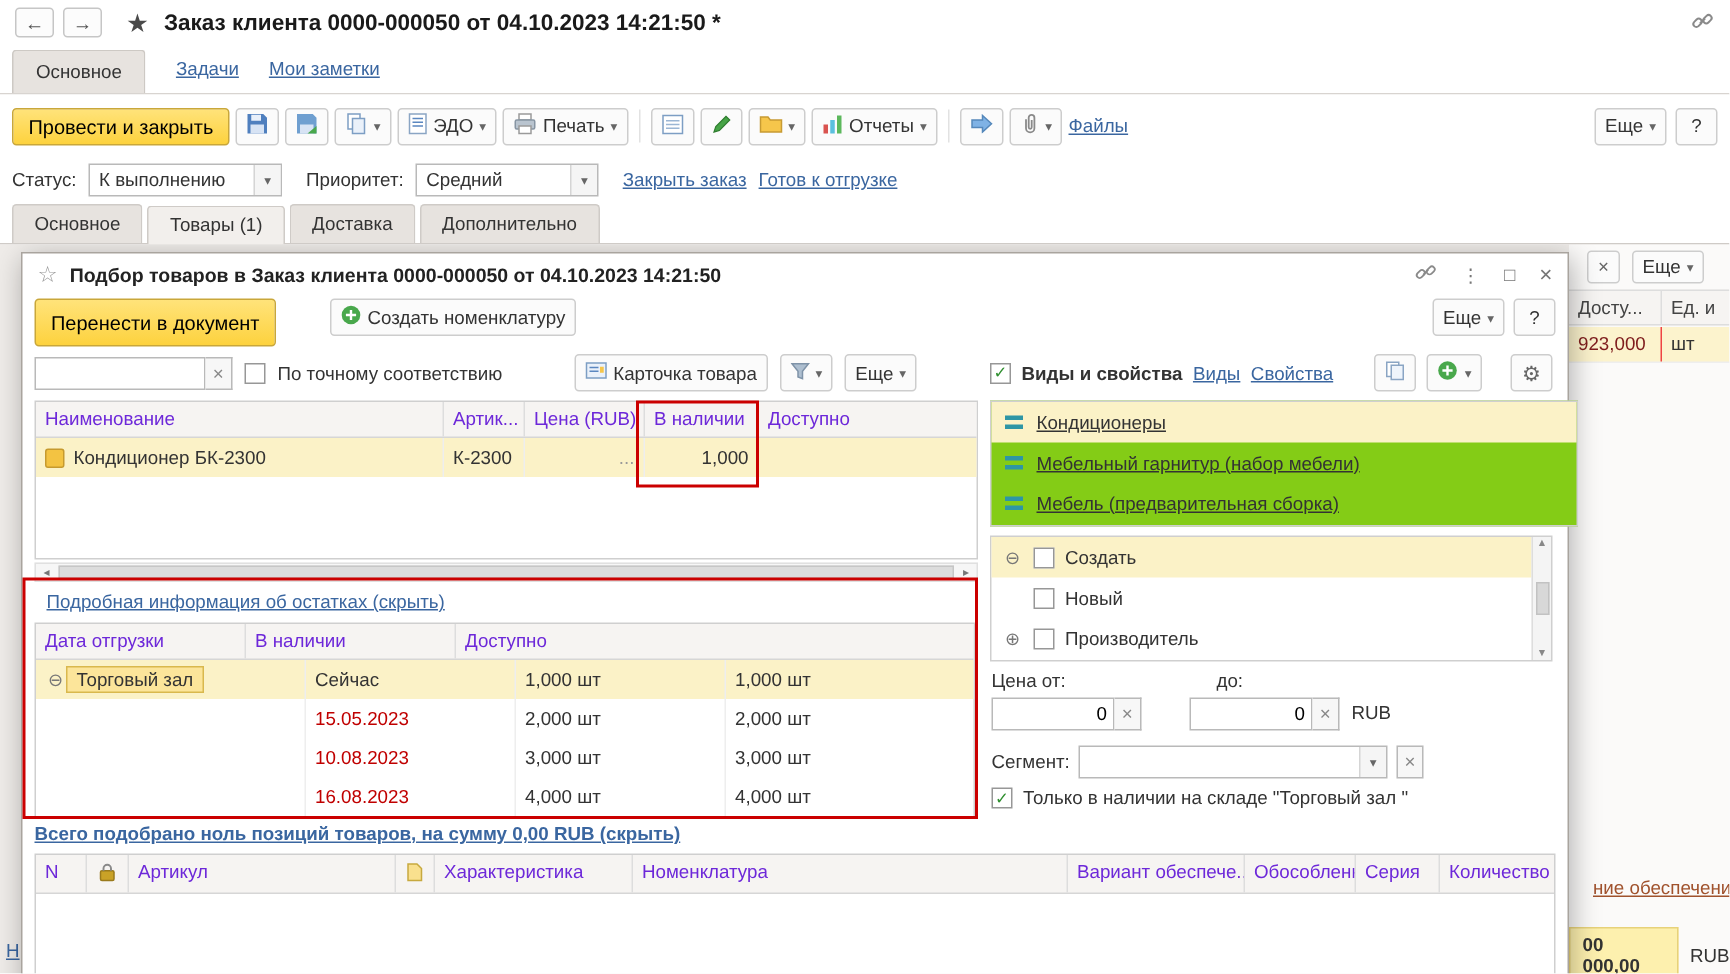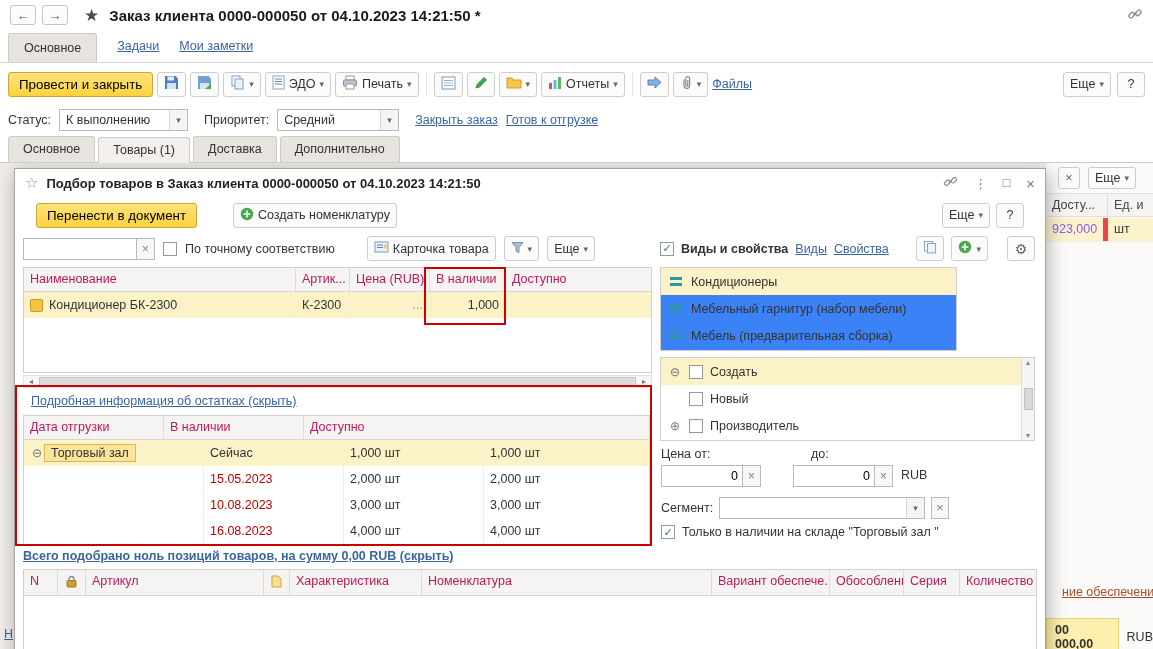--- a/index.html
+++ b/index.html
@@ -59,63 +59,63 @@
   .bg-topbtns { position:absolute; top:4px; left:12px; display:flex; gap:8px; }
   .bg-close { width:22px; height:22px; border:1px solid #cdcdcd; border-radius:3px; background:#fbfbfb;
               display:flex; align-items:center; justify-content:center; color:#666; }
   .bg-header { position:absolute; top:30px; left:0; right:0; height:24px; border-top:1px solid #ddd;
                border-bottom:1px solid #ddd; display:flex; background:#f6f4f2; color:#444; }
   .bg-header > div { padding:4px 6px; white-space:nowrap; overflow:hidden; }
   .bg-c1 { width:62px; border-right:1px solid #ddd; }
   .bg-row { position:absolute; top:55px; left:0; right:0; height:24px; background:#fcf3cd; display:flex;
             border-bottom:1px solid #eee; }
   .bg-row > div { padding:4px 6px; white-space:nowrap; }
-  .bg-qty { width:62px; text-align:left; color:#8b5cf6; border-right:5px solid #ef4444; }
+  .bg-qty { width:62px; text-align:left; color:#7f1d1d; border-right:1px solid #ef4444; }
   .bg-provision { position:absolute; top:422px; left:16px; color:#a0522d; text-decoration:underline; white-space:nowrap; }
   .bg-total { position:absolute; top:455px; left:0; display:flex; align-items:center; gap:8px; }
   .bg-total-num { background:#fdf0ae; border:1px solid #e7d27a; padding:4px 8px; font-weight:bold; }
   .bg-left-link { position:absolute; left:4px; top:464px; }
 
   
   .modal { position:absolute; left:14px; top:5px; width:1032px; height:515px; background:#fff;
            border:1px solid #a9a49e; box-shadow:2px 4px 18px rgba(0,0,0,.3); z-index:10; }
   .m-titlebar { position:absolute; top:0; left:0; right:0; height:28px; display:flex; align-items:center;
                 gap:8px; padding:0 10px; }
   .m-star { color:#9a9a9a; font-size:15px; }
   .m-title { font-weight:bold; font-size:13px; color:#222; white-space:nowrap; }
   .m-ticons { margin-left:auto; display:flex; gap:16px; align-items:center; color:#777; }
-  .m-cmd { position:absolute; top:30px; left:0; right:0; height:32px; display:flex; align-items:center;
-           gap:10px; padding:0 21px; }
+  .m-cmd { position:absolute; top:30px; left:0; right:0; height:32px; display:flex; 
+           gap:10px; padding:0 8px; }
   .m-cmd-right { margin-left:auto; display:flex; gap:6px; }
   .m-filter { position:absolute; top:64px; left:0; right:0; height:30px; }
   .m-filter-left { position:absolute; left:8px; top:3px; display:flex; align-items:center; gap:8px; }
   .m-filter-right { position:absolute; left:645px; right:10px; top:3px; display:flex; align-items:center; gap:7px; }
   .search-input { width:114px; height:22px; border:1px solid #b9b9b9; padding:0 4px; font:inherit; }
   .bold { font-weight:bold; }
 
   .tbl { position:absolute; border:1px solid #cfcfcf; background:#fff; }
   .thead { display:flex; background:#f6f4f2; border-bottom:1px solid #d6d6d6; height:24px; }
-  .th { padding:4px 6px; border-right:1px solid #ddd; color:#be185d; white-space:nowrap; overflow:hidden; }
+  .th { padding:4px 6px; border-right:1px solid #ddd; color:#6d28d9; white-space:nowrap; overflow:hidden; }
   .tr { display:flex; height:26px; align-items:stretch; }
   .td { padding:0 6px; border-right:1px solid #eee; display:flex; align-items:center;
         white-space:nowrap; overflow:hidden; }
   .num { justify-content:flex-end; }
   .row-sel { background:#fbf2c7; }
   .red { color:#c00000; }
 
   .m-products { left:8px; top:98px; width:629px; height:106px; }
   .item-icon { width:13px; height:13px; background:#f3c342; border:1px solid #c69a2e; border-radius:2px;
                margin-right:6px; flex:none; }
 
   .hscroll { position:absolute; left:8px; top:206px; width:629px; height:13px; display:flex; align-items:center;
              border:1px solid #e0e0e0; background:#f6f6f6; }
   .hs-btn { width:14px; text-align:center; color:#777; font-size:8px; }
   .hs-thumb { flex:1; height:9px; background:#dcdcdc; border:1px solid #c6c6c6; margin:0 1px; }
 
-  .m-cats { position:absolute; left:645px; top:98px; width:297px; height:84px; border:1px solid #cfcfcf; background:#3b82f6; }
+  .m-cats { position:absolute; left:645px; top:98px; width:392px; height:84px; border:1px solid #cfcfcf; background:#84cc16;text-decoration:underline; }
   .cat-item { height:27px; display:flex; align-items:center; gap:9px; padding:0 9px; white-space:nowrap; }
   .cat-icon { width:12px; height:9px; border-top:3px solid #2e96a5; border-bottom:3px solid #2e96a5; flex:none; }
 
   .m-props { position:absolute; left:645px; top:188px; width:375px; height:84px; border:1px solid #cfcfcf;
              background:#fff; display:flex; }
   .props-list { flex:1; }
   .prop-row { height:27px; display:flex; align-items:center; gap:7px; padding:0 7px; white-space:nowrap; }
   .exp { color:#777; font-size:12px; width:14px; text-align:center; flex:none; }
   .vscroll { width:13px; border-left:1px solid #ddd; background:#f4f4f4; display:flex; flex-direction:column;
              align-items:center; justify-content:space-between; padding:1px; font-size:7px; color:#888; }
@@ -354,21 +354,21 @@
     <div class="m-filter">
       <div class="m-filter-left">
         <span style="display:flex">
           <input class="search-input" style="">
           <span class="clear-btn">
               <span>×</span>
             </span>
         </span>
         <span class="chk"></span>
         <span>По точному соответствию</span>
-        <div class="icon-btn" style="margin-left:24px">
+        <div class="icon-btn" style="margin-left:40px">
           <span><svg width="15" height="12" viewBox="0 0 15 12">
                 <rect x="1" y="1" width="13" height="10" fill="#eaf1fa" stroke="#7d9ec4"></rect>
                 <path d="M3 4h6M3 6.5h6" stroke="#5b87c0"></path>
                 <rect x="10" y="3.5" width="2.5" height="4" fill="#f6c64b"></rect>
               </svg></span>
           <span>Карточка товара</span>
         </div>
         <div class="icon-btn">
           <span><svg width="13" height="13" viewBox="0 0 13 13">
                 <path d="M1 1.5h11L8 6.5v5l-3-1.2V6.5z" fill="#aebfd0" stroke="#7f93a8"></path>

